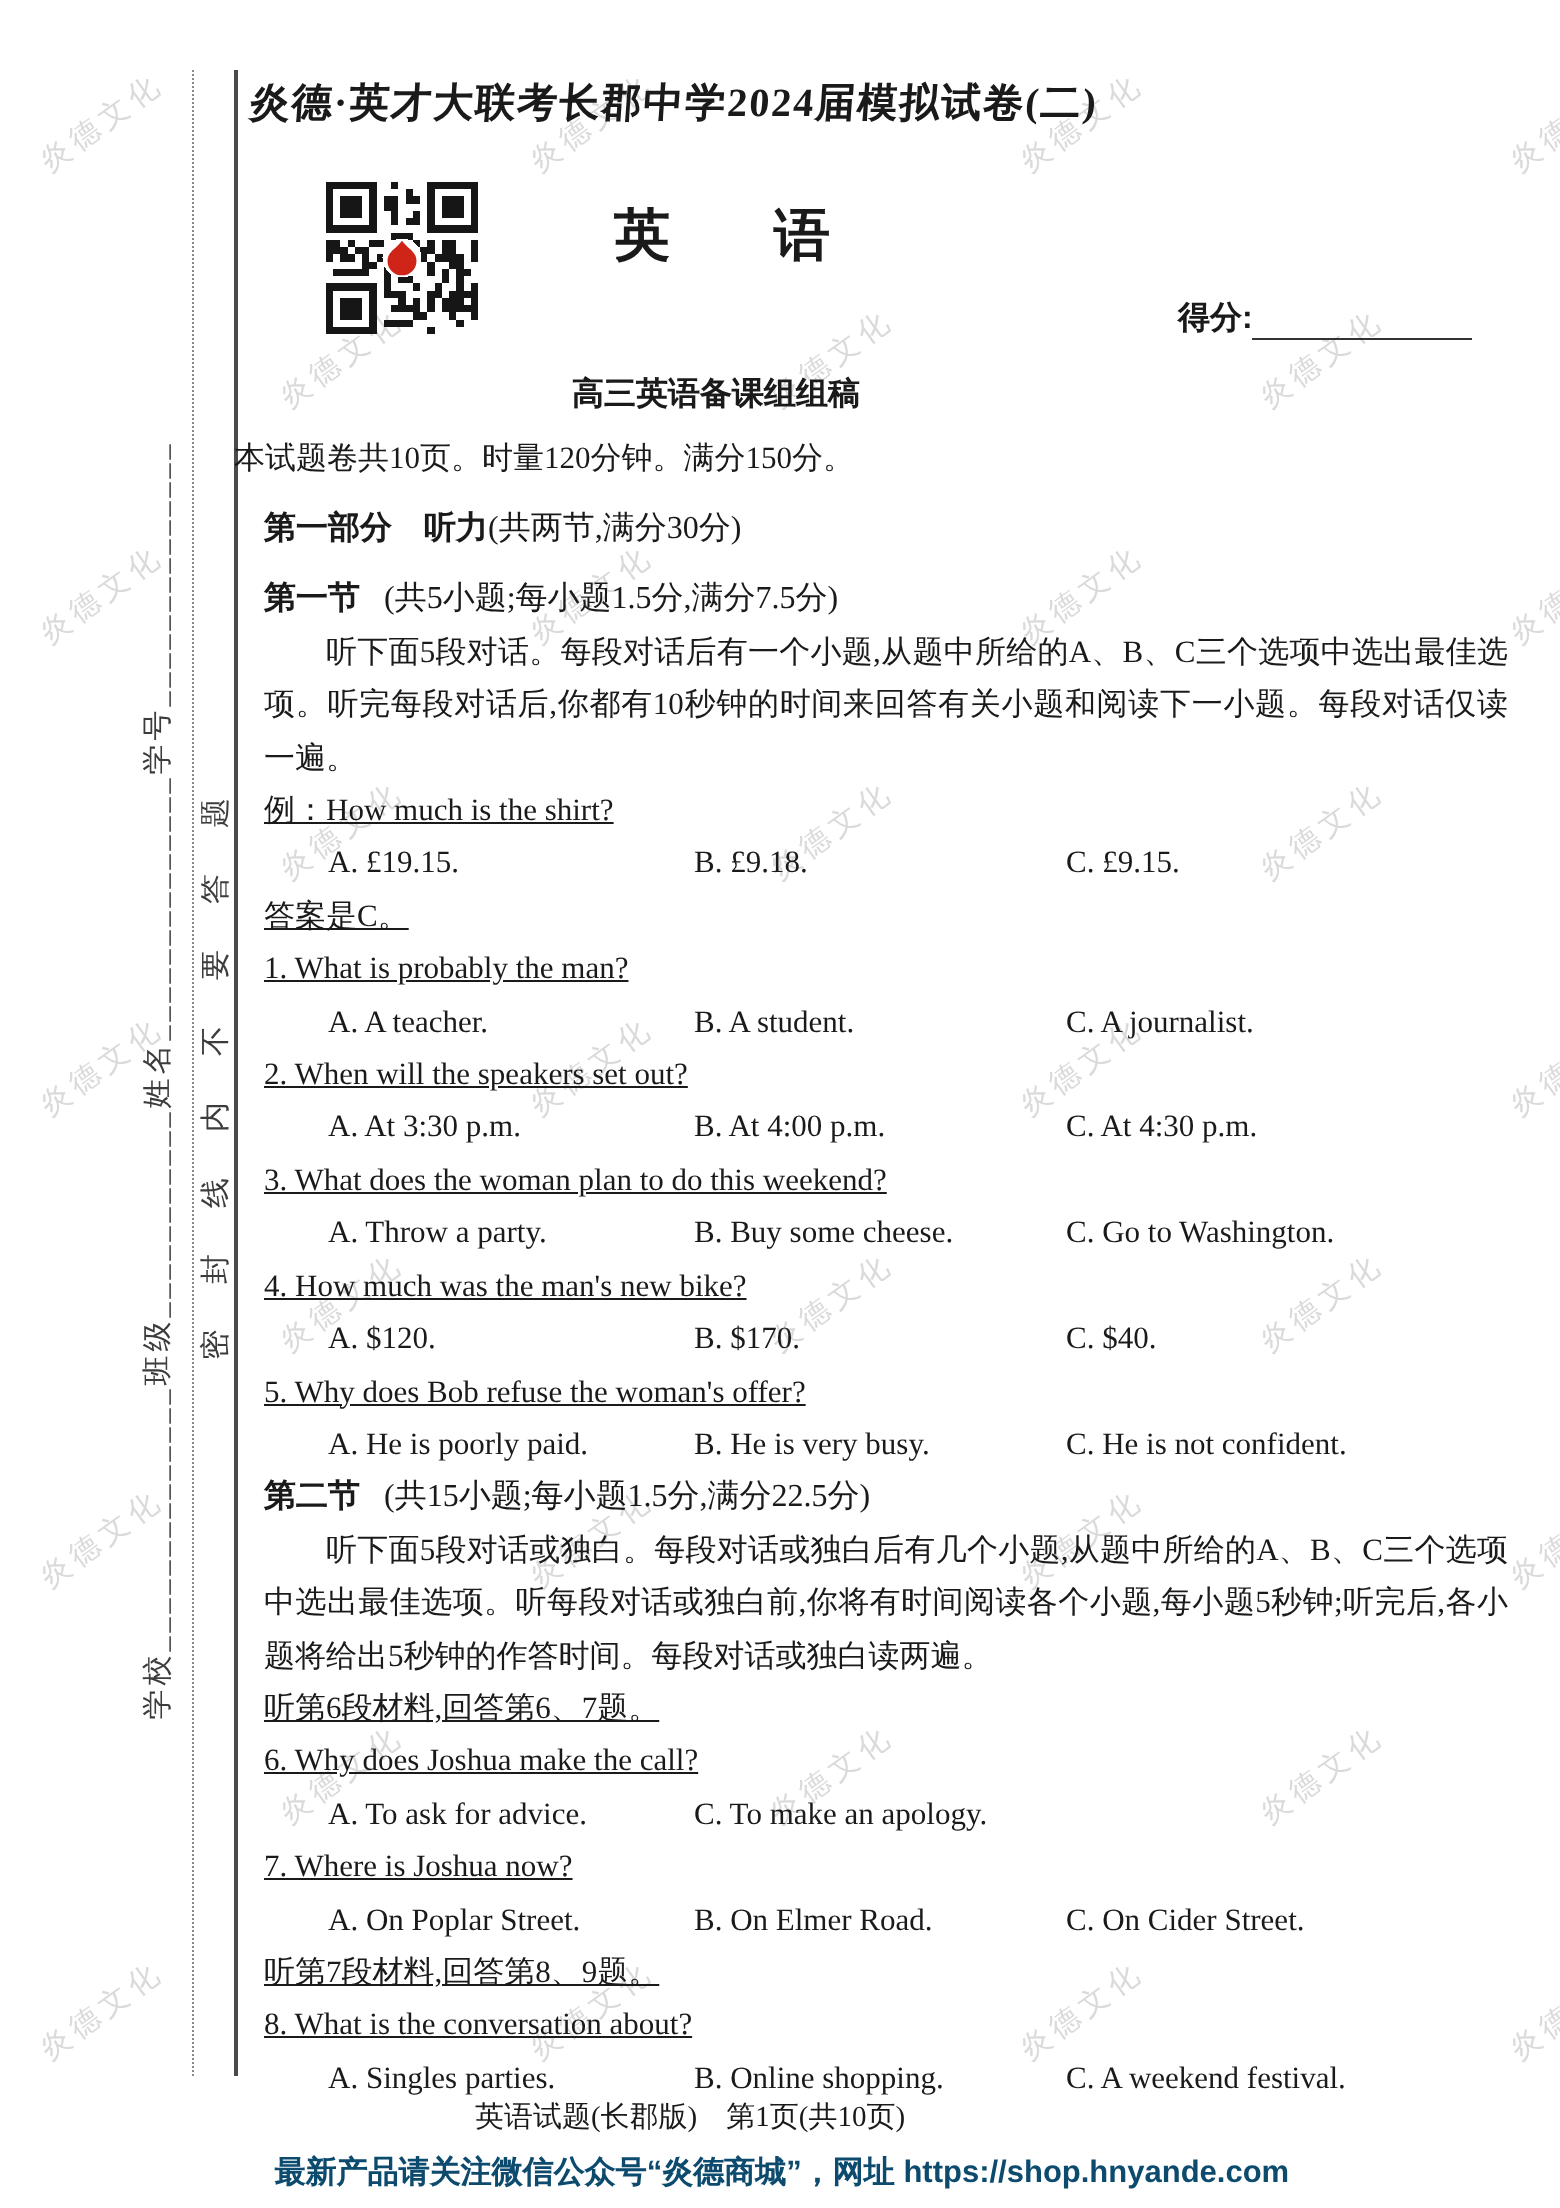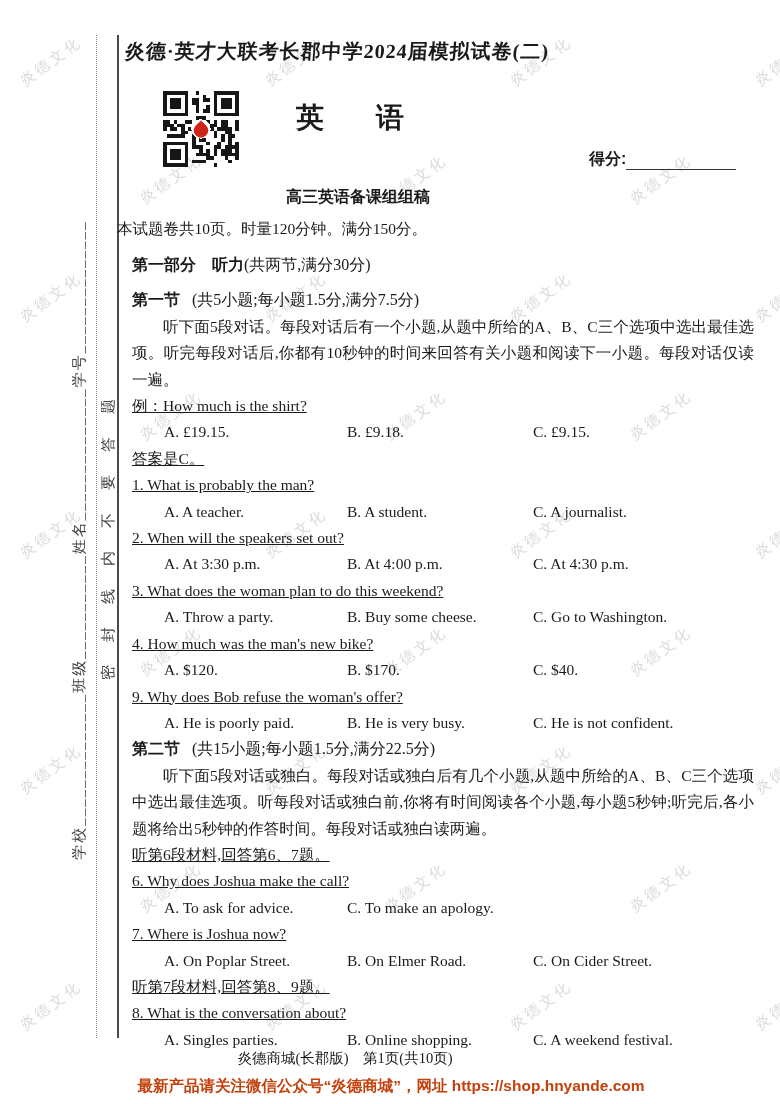--- a/index.html
+++ b/index.html
@@ -17,21 +17,21 @@
   .vline-dotted{position:absolute;left:96px;top:35px;height:1003px;width:0;border-left:1px dotted #8a8a8a;}
   .vline-solid{position:absolute;left:117px;top:35px;height:1003px;width:0;border-left:2px solid #4a4a4a;}
   .rot{position:absolute;transform:translate(-50%,-50%) rotate(-90deg);white-space:nowrap;color:#3c3c3c;}
   .rot-fields{left:79px;top:540px;font-size:15px;letter-spacing:2px;}
   .rot-seal{left:108px;top:528px;font-size:15px;letter-spacing:23px;}
   
   .exam-title{position:absolute;left:117px;top:38px;width:440px;text-align:center;
       font-size:20px;font-weight:bold;letter-spacing:1px;transform:skewX(-4deg);}
   .qr{position:absolute;left:163px;top:91px;width:76px;height:76px;}
   .qr svg{display:block;width:76px;height:76px;}
-  .subject-title{position:absolute;left:117px;top:99px;width:478px;text-align:center;
+  .subject-title{position:absolute;left:128px;top:99px;width:478px;text-align:center;
       font-size:28px;font-weight:bold;letter-spacing:12px;
       font-family:"Liberation Sans","DejaVu Sans",sans-serif;}
   .score{position:absolute;left:589px;top:149px;font-size:16px;font-weight:bold;
       font-family:"Liberation Sans","DejaVu Sans",sans-serif;}
   .score-blank{display:inline-block;width:110px;border-bottom:1.5px solid #333;height:16px;vertical-align:bottom;}
   .draft-note{position:absolute;left:117px;top:187px;width:482px;text-align:center;
       font-size:16px;font-weight:bold;font-family:"Liberation Sans","DejaVu Sans",sans-serif;}
   .paper-info{position:absolute;left:117px;top:219px;width:482px;text-align:left;font-size:15.5px;}
   
   .content{position:absolute;left:117px;top:252px;width:663px;box-sizing:border-box;
@@ -41,21 +41,21 @@
   .kai{font-weight:normal;}
   .mt9{margin-top:9px;}
   .gap{display:inline-block;width:12px;}
   .inst{margin:0;text-align:justify;text-indent:2em;}
   .stem{white-space:nowrap;text-decoration:underline;}
   .opts{display:grid;grid-template-columns:183px 186px auto;margin-left:32px;}
   .opts span{white-space:nowrap;}
   
   .footer-page{position:absolute;left:117px;top:1049px;width:456px;text-align:center;font-size:14.5px;}
   .footer-promo{position:absolute;left:117px;top:1076px;width:548px;text-align:center;font-size:15.5px;
-      font-weight:600;font-family:"Liberation Sans","DejaVu Sans",sans-serif;color:#c2410c;}
+      font-weight:600;font-family:"Liberation Sans","DejaVu Sans",sans-serif;color:#0c4a6e;}
 </style>
 </head>
 <body>
 
 <div class="page">
 
   <div class="wm-layer">
       <span class="wm" style="left: 15px; top: 52px;">炎德文化</span>
       <span class="wm" style="left: 260px; top: 52px;">炎德文化</span>
       <span class="wm" style="left: 505px; top: 52px;">炎德文化</span>
@@ -269,21 +269,21 @@
       <span>C. Go to Washington.</span>
     </div>
 
     <div class="stem">4. How much was the man's new bike?</div>
     <div class="opts">
       <span>A. $120.</span>
       <span>B. $170.</span>
       <span>C. $40.</span>
     </div>
 
-    <div class="stem">9. Why does Bob refuse the woman's offer?</div>
+    <div class="stem">5. Why does Bob refuse the woman's offer?</div>
     <div class="opts">
       <span>A. He is poorly paid.</span>
       <span>B. He is very busy.</span>
       <span>C. He is not confident.</span>
     </div>
 
     <div class="h-part">
       <span class="b">第二节</span><span class="gap"></span><span class="kai">(共15小题;每小题1.5分,满分22.5分)</span>
     </div>
 
@@ -308,16 +308,16 @@
 
     <div class="stem">8. What is the conversation about?</div>
     <div class="opts">
       <span>A. Singles parties.</span>
       <span>B. Online shopping.</span>
       <span>C. A weekend festival.</span>
     </div>
 
   </div>
 
-  <div class="footer-page">炎德商城(长郡版)　第1页(共10页)</div>
+  <div class="footer-page">英语试题(长郡版)　第1页(共10页)</div>
   <div class="footer-promo">最新产品请关注微信公众号“炎德商城”，网址 https://shop.hnyande.com</div>
 
 </div>
 
 </body></html>

